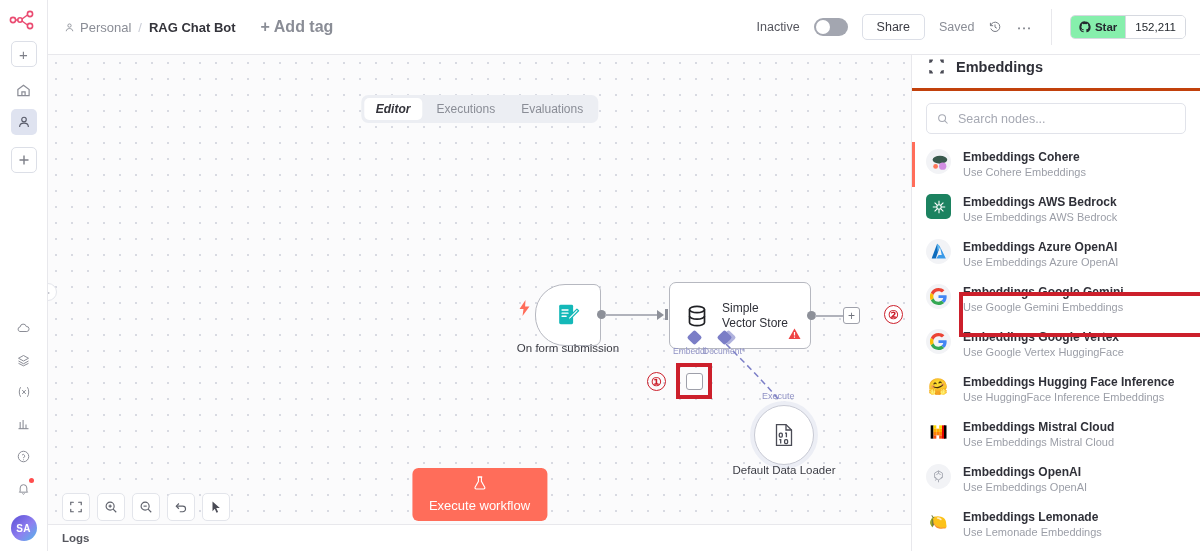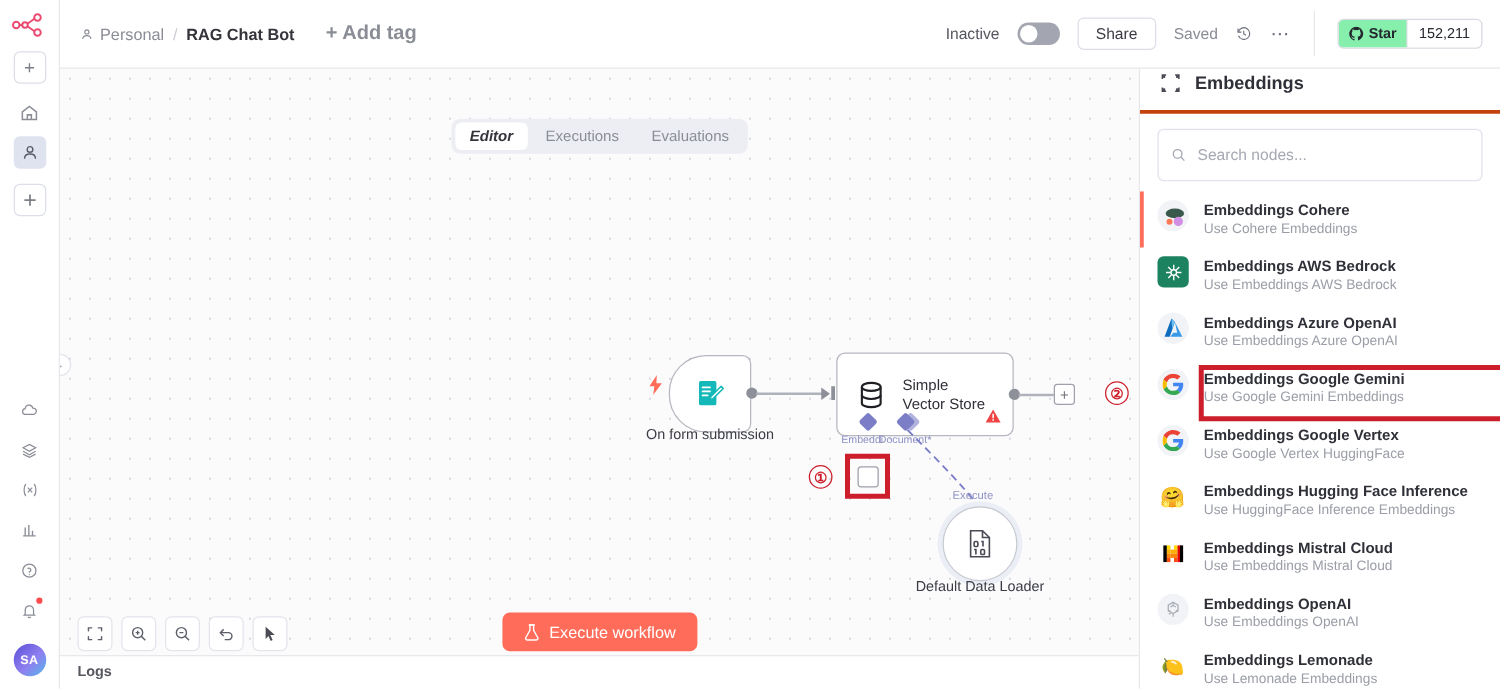--- a/index.html
+++ b/index.html
@@ -165,21 +165,21 @@
 
   
   .zoom-bar { position: absolute; left: 14px; bottom: 30px; display: flex; gap: 7px; }
   .zoom-btn {
     width: 28px; height: 28px; background: #fff; border: 1px solid #e3e5eb; border-radius: 5px;
     display: flex; align-items: center; justify-content: center; color: #5e616b; font-size: 13px;
   }
   .exec-btn {
     position: absolute; left: 50%; transform: translateX(-50%); bottom: 30px;
     background: #ff6d5a; color: #fff; border-radius: 6px; padding: 8px 17px;
-    font-size: 13px; display: flex; align-items: center; gap: 8px; font-weight: 500;
+    font-size: 13px; display: flex; align-items: center; gap: 8px; font-weight: 500; flex-direction: column;
   }
   .logs-bar {
     position: absolute; left: 0; right: 0; bottom: 0; height: 27px;
     border-top: 1px solid #e8e8ec; background: #fff;
     display: flex; align-items: center; padding-left: 14px;
     font-size: 11.5px; color: #55565e; font-weight: 600;
   }
 
   
   .panel {
@@ -187,21 +187,21 @@
     background: #fff; border-left: 1px solid #e8e8ec; display: flex; flex-direction: column;
     z-index: 15;
   }
   .panel-head {
     height: 46px; display: flex; align-items: center; gap: 11px; padding: 0 16px;
     border-bottom: 3px solid #c2410c; margin-top: 45px;
   }
   .panel-title { font-size: 14.5px; font-weight: 700; color: #2f3038; }
   .search-wrap { padding: 12px 14px 8px; }
   .search-box {
-    display: flex; align-items: center; gap: 9px; height: 42px;
+    display: flex; align-items: center; gap: 9px; height: 31px;
     border: 1px solid #e1e3ea; border-radius: 5px; padding: 0 10px;
   }
   .search-box input {
     border: 0; outline: 0; font-size: 12.5px; color: #34343b; flex: 1;
     font-family: "Liberation Sans", sans-serif; background: transparent;
   }
   .search-box input::placeholder { color: #a6a9b3; }
   .node-list { flex: 1; overflow: hidden; position: relative; }
   .node-row {
     display: flex; gap: 12px; padding: 7px 14px; height: 45px;

